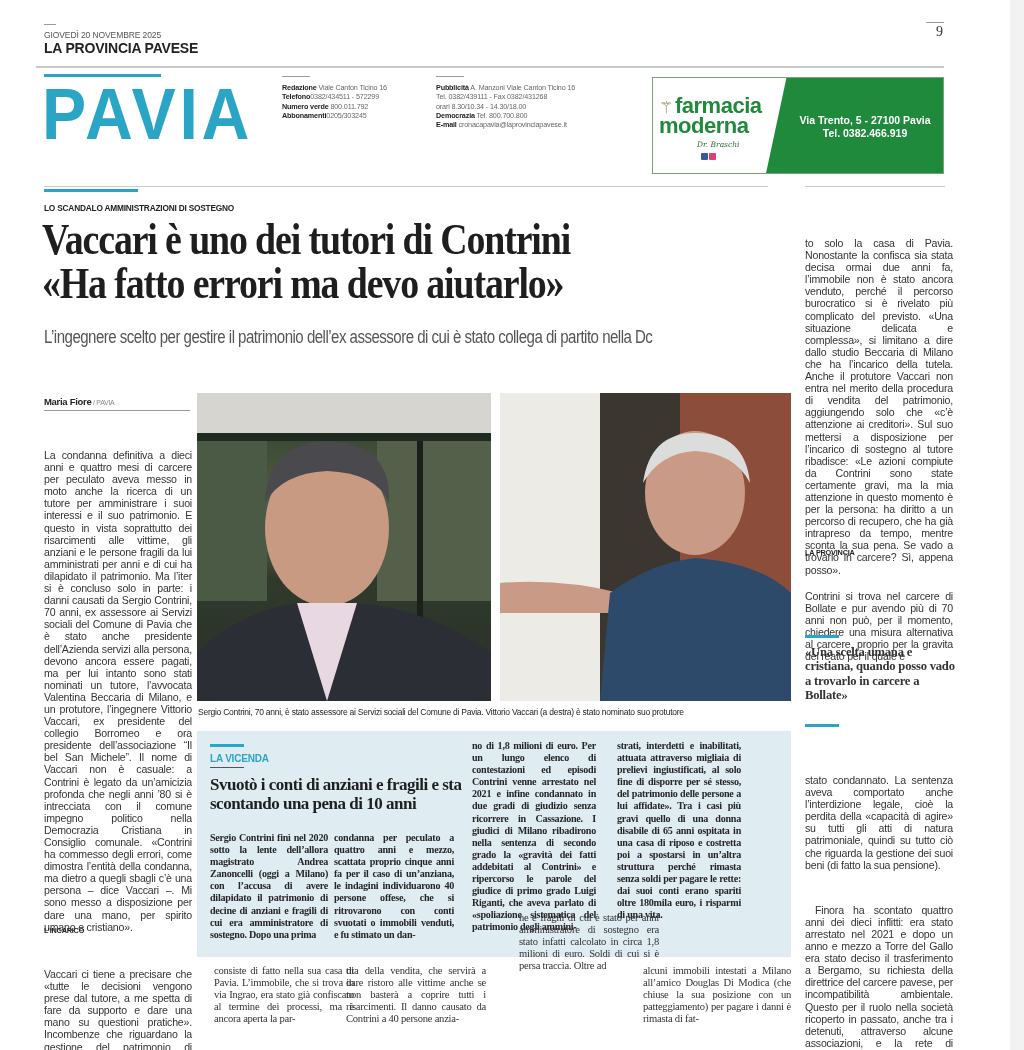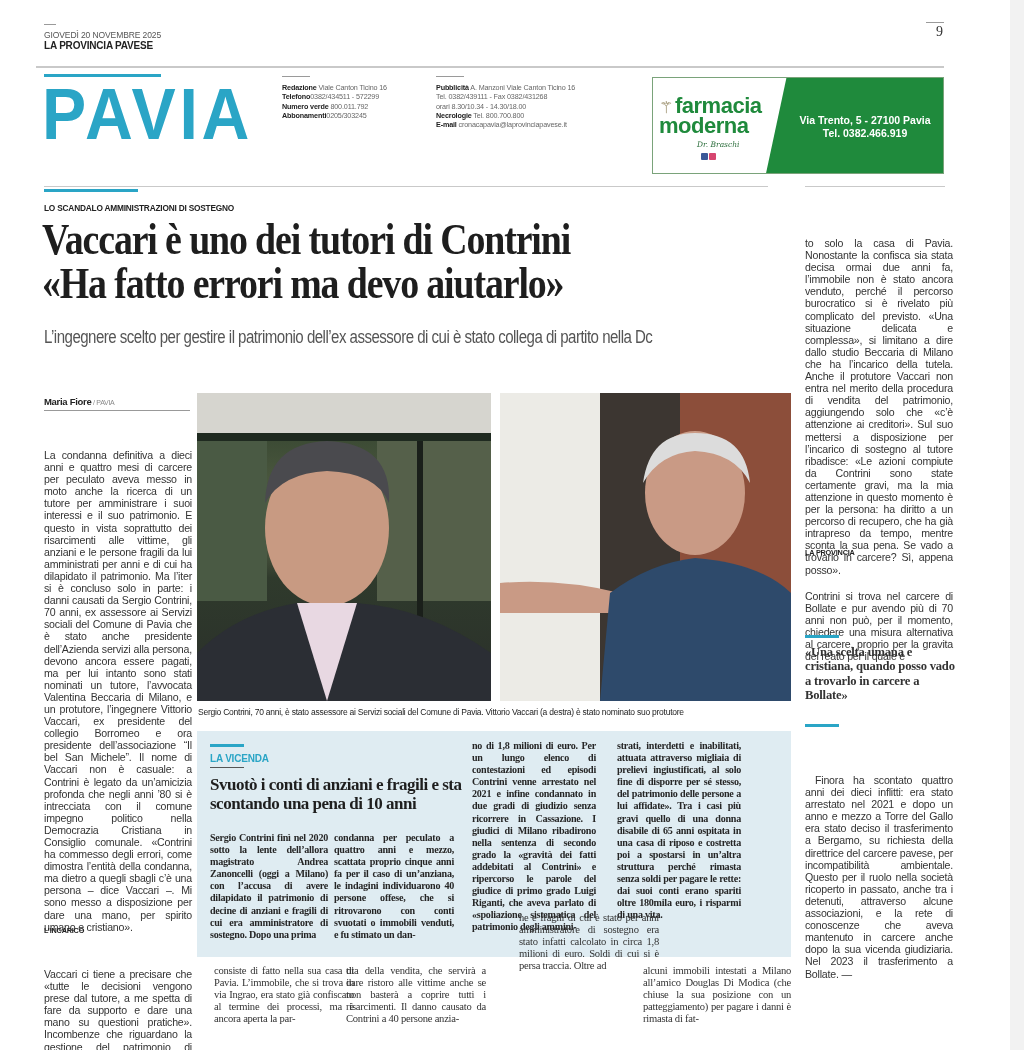--- a/index.html
+++ b/index.html
@@ -3,21 +3,21 @@
 <meta charset="utf-8">
 <style>
   * { box-sizing: border-box; margin: 0; padding: 0; }
   html, body { width: 1024px; height: 1050px; background: #ffffff; overflow: hidden; }
   body { position: relative; font-family: "Liberation Serif", serif; color: #2b2b2b; }
   .abs { position: absolute; }
 
   
   .tick { position: absolute; height: 1px; background: #9a9a9a; }
   .date { left: 44px; top: 30px; font-size: 8.5px; color: #555; font-family: "Liberation Sans", sans-serif; letter-spacing: -0.1px; }
-  .paper { left: 44px; top: 40px; font-size: 10px; font-weight: bold; color: #222; font-family: "Liberation Sans", sans-serif; letter-spacing: -0.2px; }
+  .paper { left: 44px; top: 40px; font-size: 14px; font-weight: bold; color: #222; font-family: "Liberation Sans", sans-serif; letter-spacing: -0.2px; }
   .pagenum { left: 936px; top: 24px; font-size: 14px; color: #333; font-family: "Liberation Serif", serif; }
   .rule { position: absolute; left: 36px; width: 908px; height: 2px; background: #c9c9c9; top: 66px; }
 
   .pavia-bar { left: 44px; top: 74px; width: 117px; height: 3px; background: #2aa5c6; }
   .pavia { left: 42px; top: 78px; font-family: "Liberation Sans", sans-serif; font-weight: bold; font-size: 72px; color: #2aa5c6; letter-spacing: 4px; transform: scaleX(0.92); transform-origin: left top; line-height: 1; }
 
   .info { font-family: "Liberation Sans", sans-serif; font-size: 7.2px; line-height: 9.3px; color: #666; letter-spacing: -0.15px; }
   .info b { color: #222; }
   .info1 { left: 282px; top: 83px; }
   .info2 { left: 436px; top: 83px; }
@@ -103,21 +103,21 @@
   <div><b>Redazione</b><span> Viale Canton Ticino 16</span></div>
   <div><b>Telefono</b><span>0382/434511 - 572299</span></div>
   <div><b>Numero verde</b><span> 800.011.792</span></div>
   <div><b>Abbonamenti</b><span>0205/303245</span></div>
 </div>
 <div class="abs tick" style="left:436px;top:76px;width:28px;"></div>
 <div class="abs info info2">
   <div><b>Pubblicità</b><span> A. Manzoni Viale Canton Ticino 16</span></div>
   <div>Tel. 0382/439111 - Fax 0382/431268</div>
   <div>orari 8.30/10.34 - 14.30/18.00</div>
-  <div><b>Necrologie</b><span> Tel. 800.700.800</span></div>
+  <div><b>Democrazia</b><span> Tel. 800.700.800</span></div>
   <div><b>E-mail</b><span> cronacapavia@laprovinciapavese.it</span></div>
 </div>
 
 <div class="abs ad">
   <div class="ad-green"></div>
   <span class="ad-caduceus">⚚</span>
   <div class="ad-logo1">farmacia</div>
   <div class="ad-logo2">moderna</div>
   <div class="ad-dr">Dr. Braschi</div>
   <div class="ad-social">
@@ -198,16 +198,17 @@
   <div class="col">Contrini si trova nel carcere di Bollate e pur avendo più di 70 anni non può, per il momento, chiedere una misura alternativa al carcere, proprio per la gravita del reato per il quale è</div>
 </div>
 <div class="abs" style="left:805px;top:635px;">
     <div class="quote-bar"></div>
   </div>
 <div class="abs quote">«Una scelta umana e cristiana, quando posso vado a trovarlo in carcere a Bollate»</div>
 <div class="abs" style="left:805px;top:724px;">
     <div class="quote-bar"></div>
   </div>
 <div class="abs colR3">
+  <div class="col">stato condannato. La sentenza aveva comportato anche l’interdizione legale, cioè la perdita della «capacità di agire» su tutti gli atti di natura patrimoniale, quindi su tutto ciò che riguarda la gestione dei suoi beni (di fatto la sua pensione).</div>
   <div class="col indent">Finora ha scontato quattro anni dei dieci inflitti: era stato arrestato nel 2021 e dopo un anno e mezzo a Torre del Gallo era stato deciso il trasferimento a Bergamo, su richiesta della direttrice del carcere pavese, per incompatibilità ambientale. Questo per il ruolo nella società ricoperto in passato, anche tra i detenuti, attraverso alcune associazioni, e la rete di conoscenze che aveva mantenuto in carcere anche dopo la sua vicenda giudiziaria. Nel 2023 il trasferimento a Bollate. —</div>
 </div>
 
 <div class="abs right-edge"></div>
 
 </body></html>

